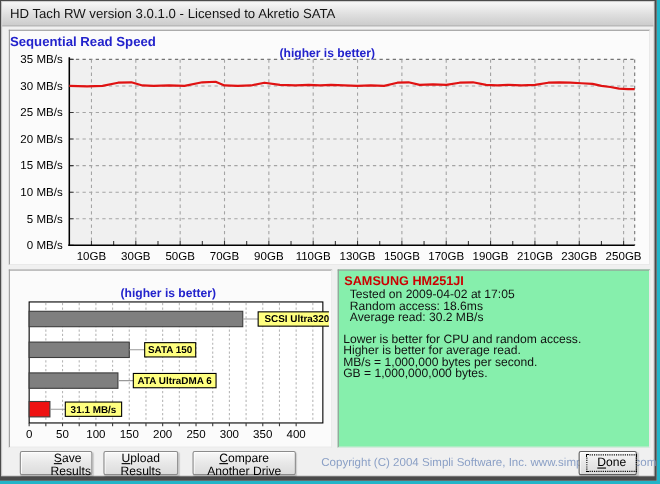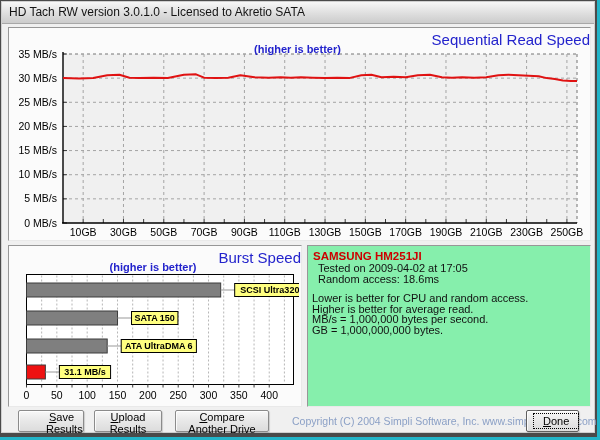--- a/index.html
+++ b/index.html
@@ -23,22 +23,22 @@
     white-space:nowrap;
   }
   .panel{
     position:absolute;background:#fbfbfb;
     border:1px solid #979797;
     border-bottom-color:#e9e9e9;border-right-color:#e9e9e9;
   }
   .seq-panel{left:7px;top:26px;width:581px;height:212px;}
   .burst-panel{left:7px;top:244px;width:292px;height:160px;}
   .info-panel{left:306px;top:244px;width:282px;height:160px;background:#86efac;}
-  .chart-title{position:absolute;top:3px;left:0;right:0;text-align:right;
-    color:#2323cc;font-size:15px;font-weight:normal;}
+  .chart-title{position:absolute;top:3px;left:0;right:0;text-align:left;
+    color:#2323cc;font-size:12px;font-weight:bold;}
   .chart-subtitle{position:absolute;top:15px;left:0;right:4px;text-align:center;
     color:#2323cc;font-size:11px;font-weight:bold;}
   svg{position:absolute;left:0;top:0;font-family:"Liberation Sans",sans-serif;}
   .info-title{color:#cc0000;font-weight:bold;font-size:11.5px;padding:4px 0 1px 5px;white-space:nowrap;}
   .info-line{font-size:11px;line-height:10.5px;color:#111;white-space:nowrap;}
   .info-line.detail{padding-left:10px;}
   .info-line.note{padding-left:4px;}
   #info-notes{margin-top:9px;}
   .btn{
     position:absolute;top:409px;height:22px;
@@ -209,29 +209,29 @@
         <text x="145.72272727272727" y="75" text-anchor="middle" font-size="9" font-weight="bold" fill="#000">SATA 150</text>
         <rect x="17.5" y="93" width="80.70681818181818" height="14" fill="#7f7f7f" stroke="#3c3c3c"></rect>
         <line x1="98.20681818181818" y1="100" x2="112.20681818181818" y2="100" stroke="#999"></line>
         <rect x="112.20681818181818" y="93.5" width="75.2" height="13" fill="#ffff80" stroke="#000"></rect>
         <text x="149.8068181818182" y="103" text-anchor="middle" font-size="9" font-weight="bold" fill="#000">ATA UltraDMA 6</text>
         <rect x="17.5" y="119" width="18.872045454545457" height="14" fill="#ee1111" stroke="#3c3c3c"></rect>
         <line x1="36.37204545454546" y1="126" x2="50.37204545454546" y2="126" stroke="#999"></line>
         <rect x="50.37204545454546" y="119.5" width="51.199999999999996" height="13" fill="#ffff80" stroke="#000"></rect>
         <text x="75.97204545454545" y="129" text-anchor="middle" font-size="9" font-weight="bold" fill="#000">31.1 MB/s</text>
       </svg>
-    <div class="chart-title">Burst Speed</div>
     <div class="chart-subtitle">(higher is better)</div>
   </div>
 
   <div class="panel info-panel">
     <div class="info-title">SAMSUNG HM251JI</div>
     <div id="info-details">
         <div class="info-line detail">Tested on 2009-04-02 at 17:05</div>
         <div class="info-line detail">Random access: 18.6ms</div>
+        <div class="info-line detail">Average read: 30.2 MB/s</div>
       </div>
     <div id="info-notes">
         <div class="info-line note">Lower is better for CPU and random access.</div>
         <div class="info-line note">Higher is better for average read.</div>
         <div class="info-line note">MB/s = 1,000,000 bytes per second.</div>
         <div class="info-line note">GB = 1,000,000,000 bytes.</div>
       </div>
   </div>
 
   <button class="btn" id="btn-save"><u>S</u>ave Results</button>

